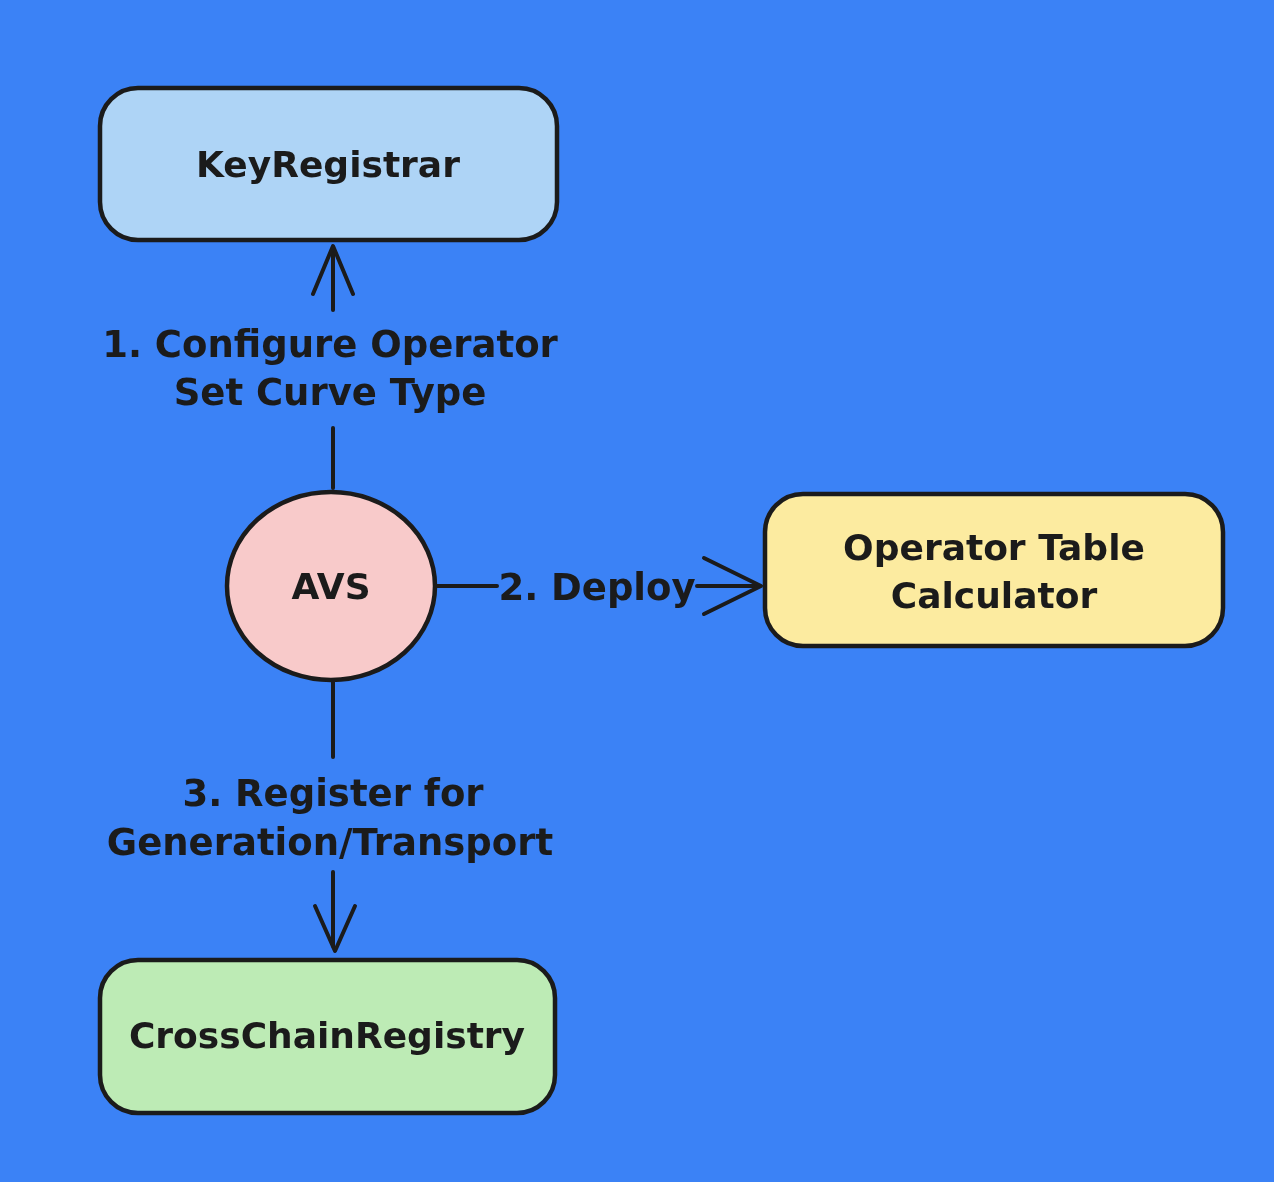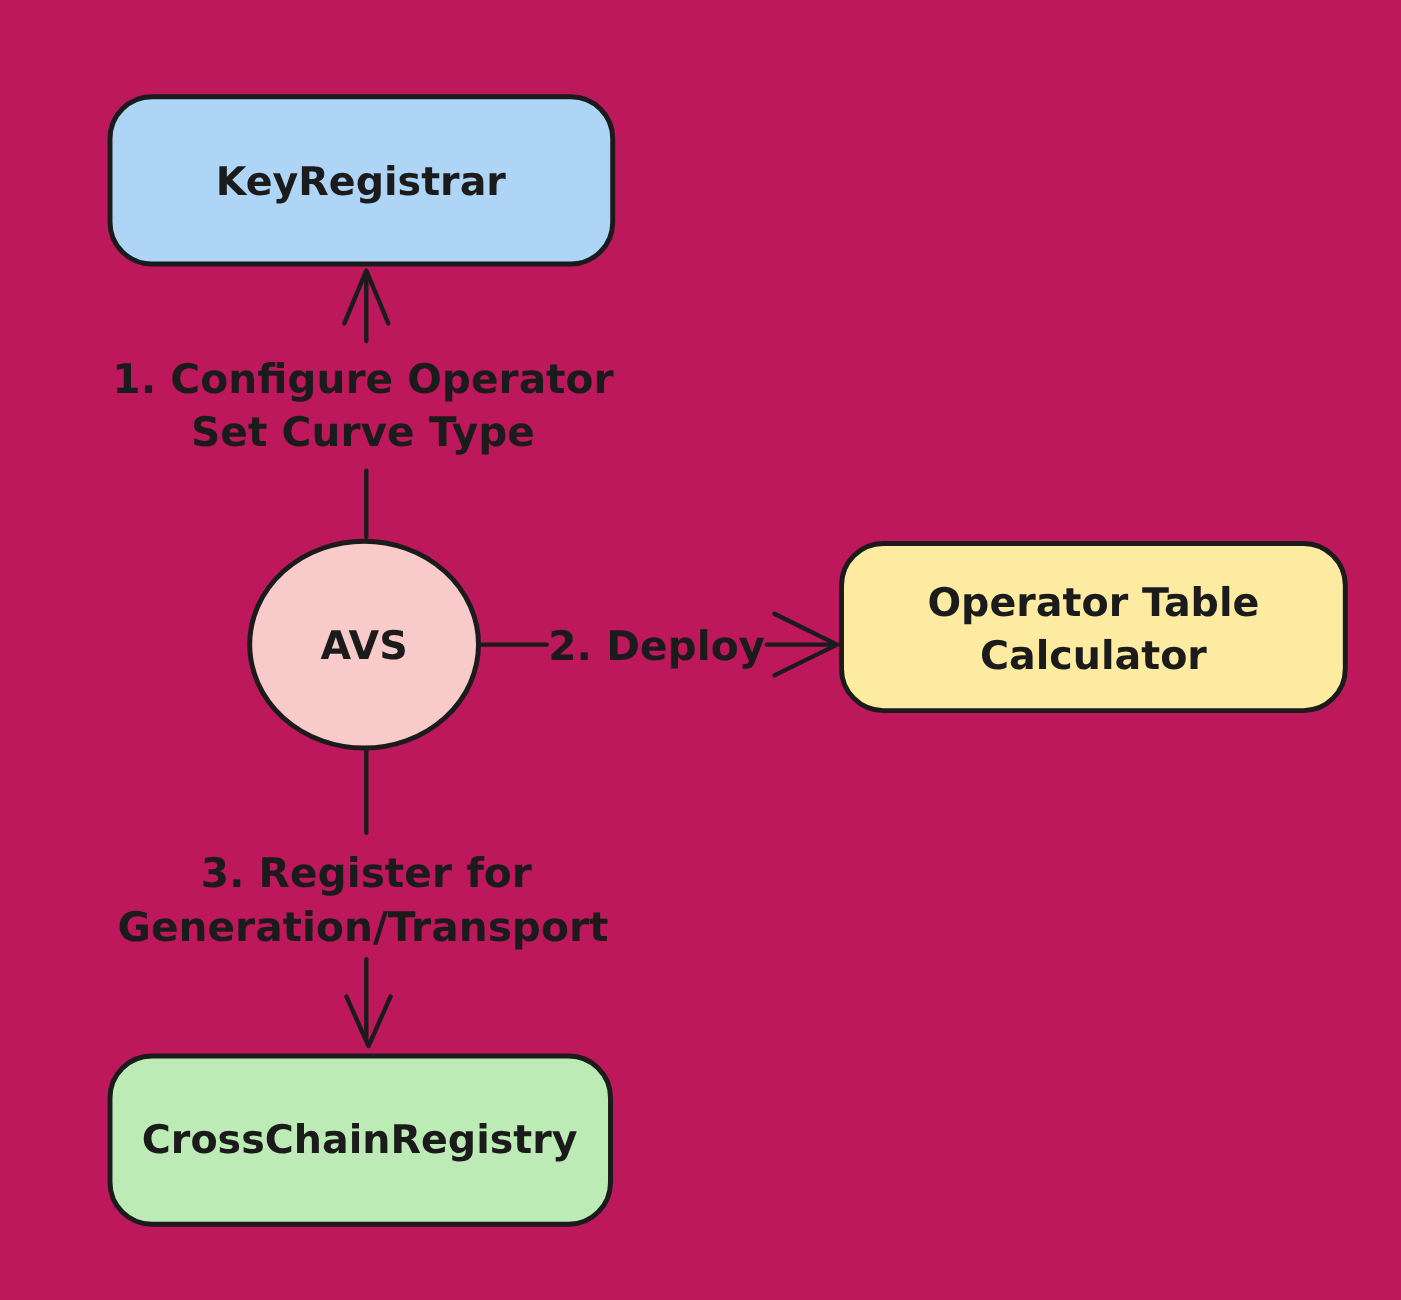--- a/index.html
+++ b/index.html
@@ -4,21 +4,21 @@
 <style>
   html, body {
     margin: 0;
     padding: 0;
     background: #ffffff;
   }
   .canvas {
     position: relative;
     width: 1274px;
     height: 1182px;
-    background: #be185d;
+    background: #3b82f6;
     overflow: hidden;
   }
   svg text {
     font-family: "DejaVu Sans", "Liberation Sans", sans-serif;
     font-weight: 600;
     fill: #1b1b1b;
   }
   .node-shape {
     stroke: #1b1b1b;
     stroke-width: 4.5;

